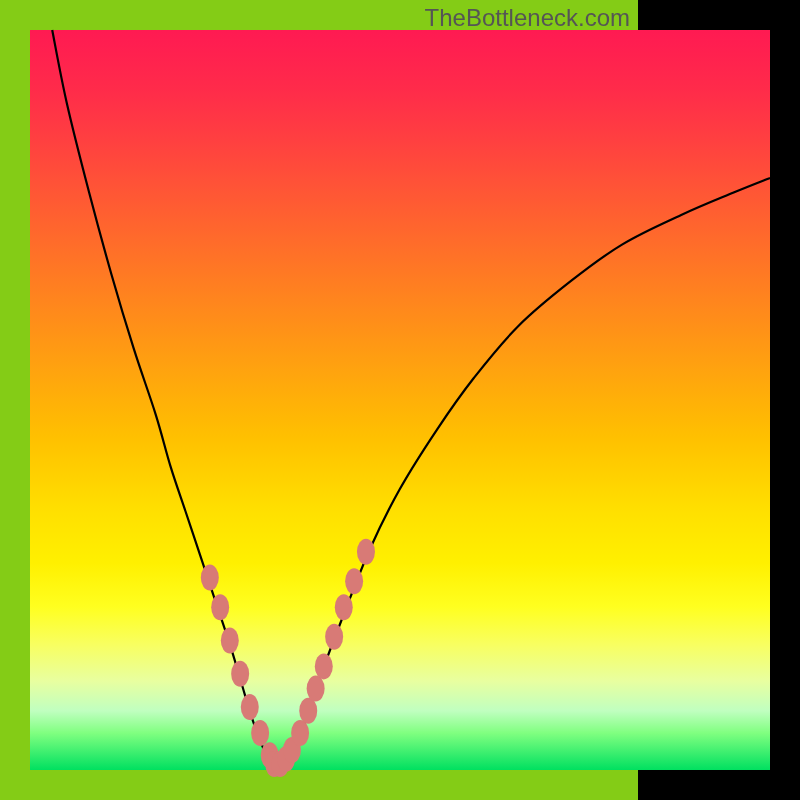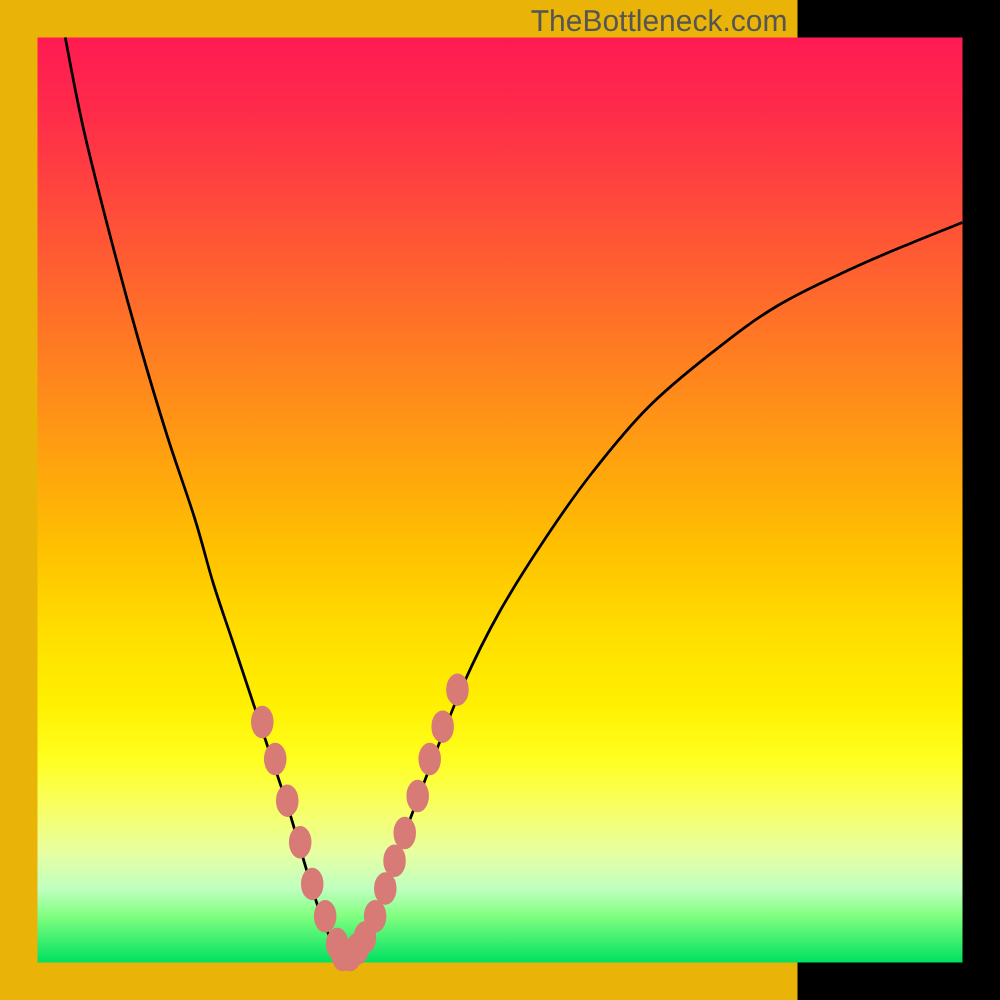--- a/index.html
+++ b/index.html
@@ -9,21 +9,21 @@
     height: 800px;
     background: #000;
     overflow: hidden;
   }
   .frame {
     position: absolute;
     left: 0;
     top: 0;
     width: 638px;
     height: 800px;
-    background: #eab308;
+    background: #84cc16;
   }
   .plot {
     position: absolute;
     left: 30px;
     top: 30px;
     width: 740px;
     height: 740px;
     background: linear-gradient(to bottom,
       #ff1a52 0%,
       #ff2b4a 8%,

